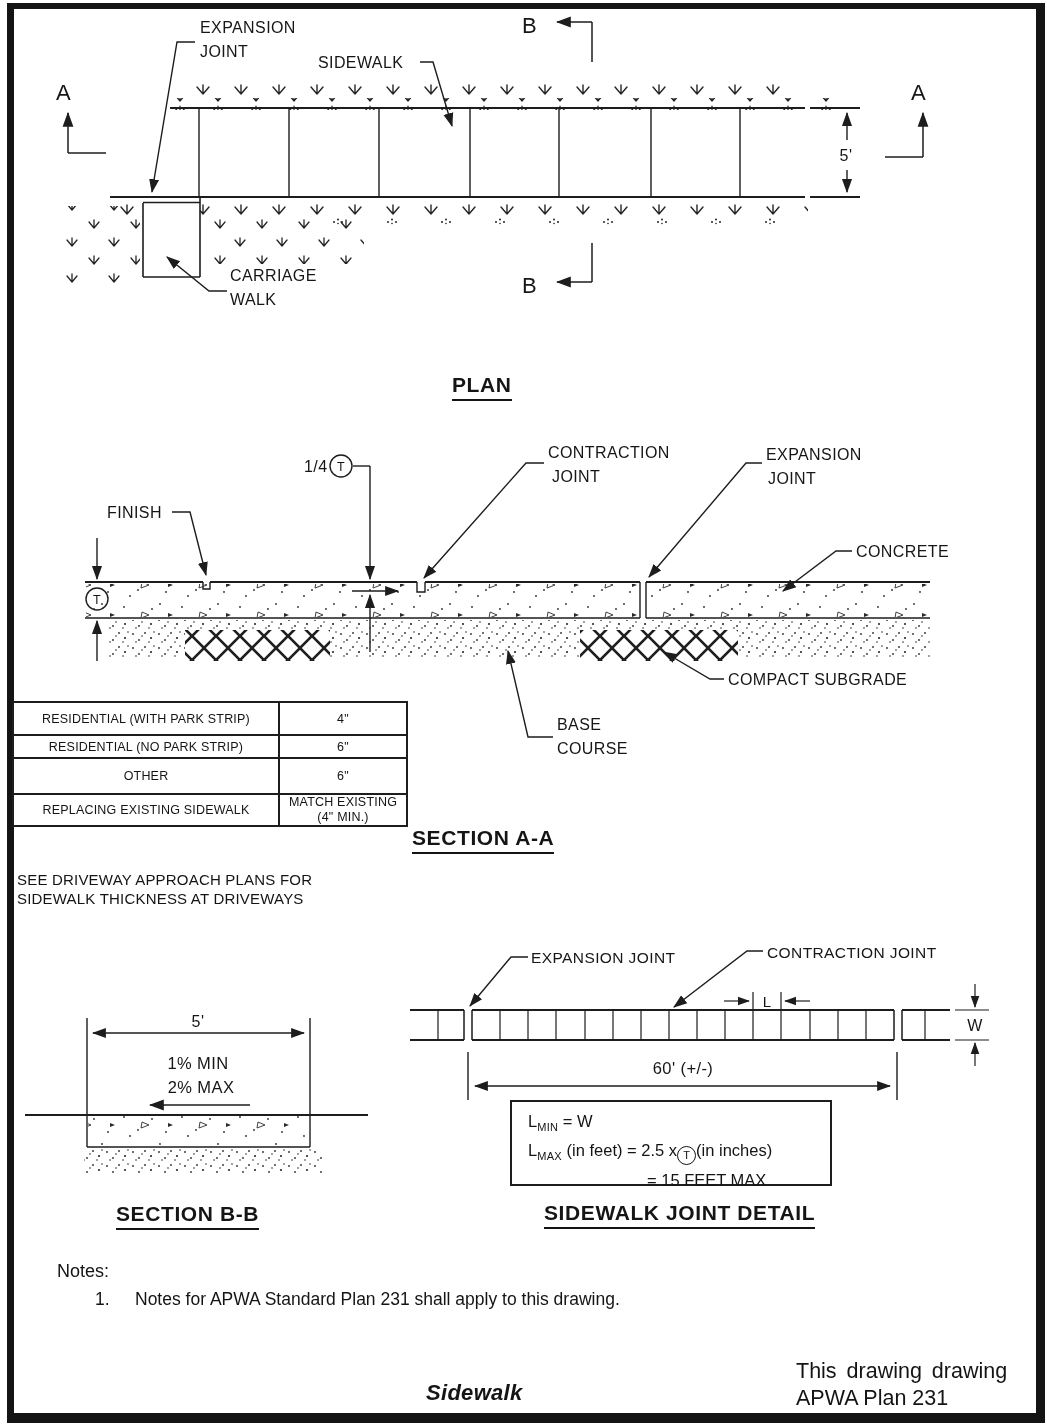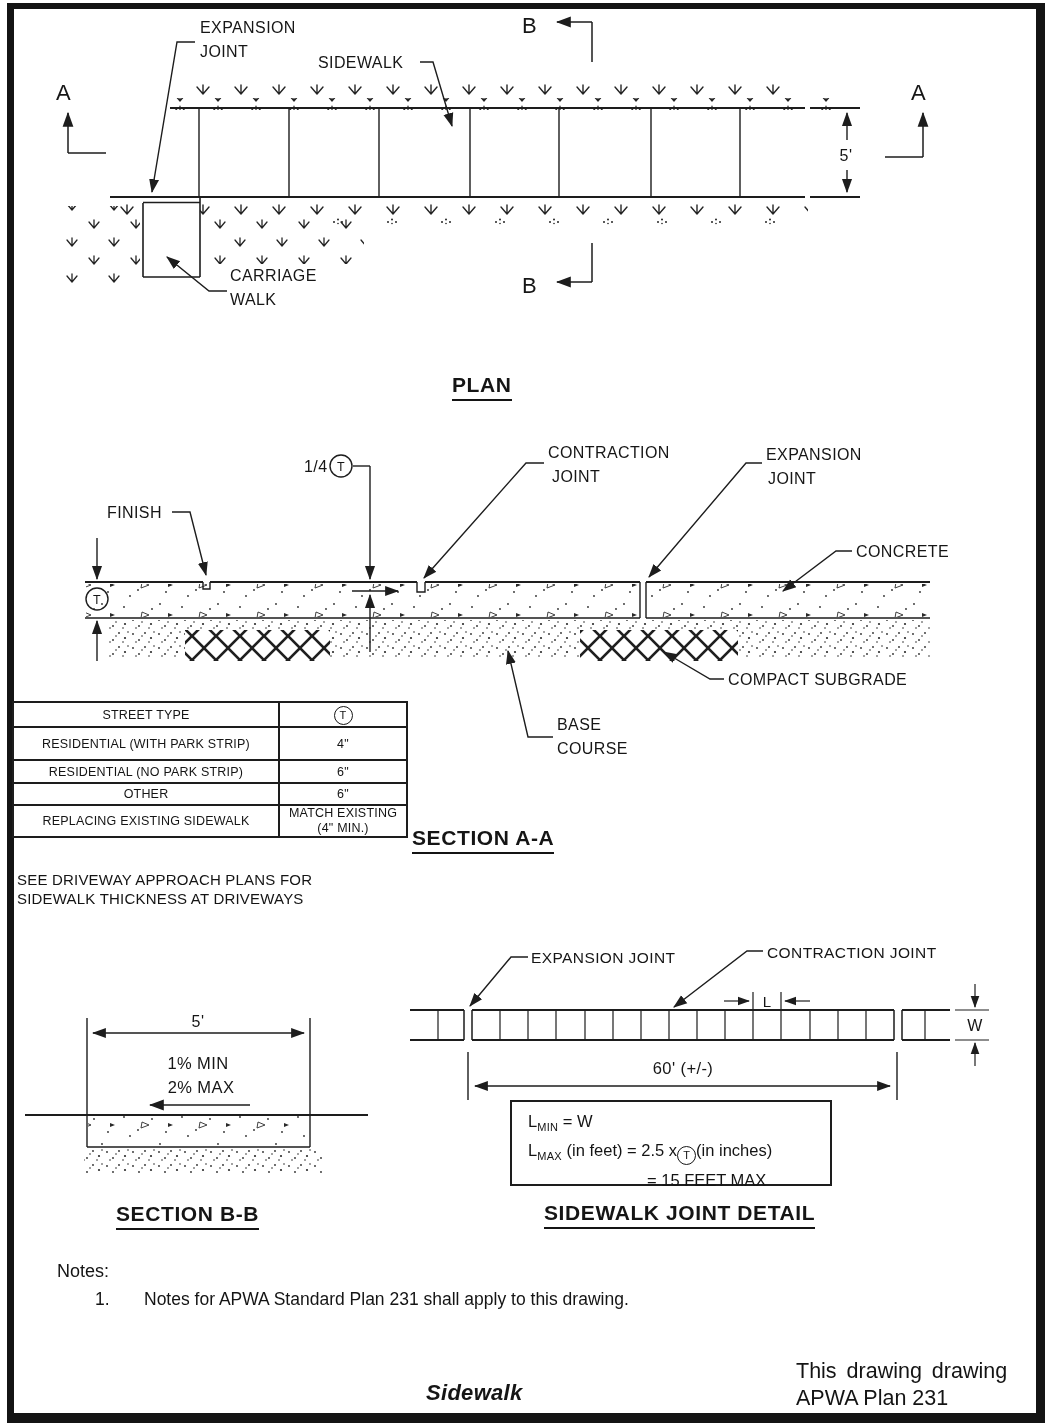--- a/index.html
+++ b/index.html
@@ -20,21 +20,21 @@
   .circT{display:inline-block;width:17px;height:17px;border:1.5px solid #161616;border-radius:50%;
          font-size:11px;line-height:16px;text-align:center;vertical-align:-3px;font-style:normal;}
   .foot{position:absolute;left:17px;top:871px;font-size:15px;line-height:18.5px;color:#141414;
         letter-spacing:.2px;white-space:nowrap;}
   .fbox{position:absolute;left:510px;top:1100px;width:322px;height:86px;border:2px solid #1d1d1d;
         font-size:16.5px;line-height:23px;padding:8px 0 0 16px;box-sizing:border-box;color:#141414;}
   .fbox sub{font-size:11px;letter-spacing:.3px;}
   .ind{margin-left:119px;}
   .notesh{position:absolute;left:57px;top:1261px;font-size:18px;color:#141414;}
   .noteno{position:absolute;left:95px;top:1289px;font-size:17.5px;color:#141414;}
-  .notetx{position:absolute;left:144px;top:1289px;font-size:17.5px;color:#141414;text-align:right;}
+  .notetx{position:absolute;left:135px;top:1289px;font-size:17.5px;color:#141414;text-align:right;}
   .dtitle{position:absolute;left:426px;top:1380px;font-size:22px;font-weight:bold;font-style:italic;
           letter-spacing:.3px;}
   .repl{position:absolute;left:796px;top:1358px;font-size:21.5px;line-height:27px;color:#141414;}
   .repl .ws{word-spacing:4px;}
 </style>
 </head>
 <body>
 
 <div class="page">
   <div class="frame"></div>
@@ -275,33 +275,29 @@
   <div class="ttl" style="left:412px;top:826px;">
     <span>SECTION A-A</span></div>
   <div class="ttl" style="left:116px;top:1202px;">
     <span>SECTION B-B</span></div>
   <div class="ttl" style="left:544px;top:1201px;">
     <span>SIDEWALK JOINT DETAIL</span></div>
 
   <div class="tblwrap">
     <table>
       <tbody>
-          <tr style="height:25px;">
-        <td class="c1">STREET TYPE</td>
-        <td class="c2"><span class="circT">T</span></td>
-      </tr>
       <tr style="height:33px;">
         <td class="c1">RESIDENTIAL (WITH PARK STRIP)</td>
         <td class="c2">4"</td>
       </tr>
       <tr style="height:23px;">
         <td class="c1">RESIDENTIAL (NO PARK STRIP)</td>
         <td class="c2">6"</td>
       </tr>
-      <tr style="height:22px;margin-top:32px;">
+      <tr style="height:36px;margin-top:32px;">
         <td class="c1">OTHER</td>
         <td class="c2">6"</td>
       </tr>
       <tr style="height:31px;">
         <td class="c1">REPLACING EXISTING SIDEWALK</td>
         <td class="c2 pre">MATCH EXISTING
 (4" MIN.)</td>
       </tr>
     </tbody>
       </table>

